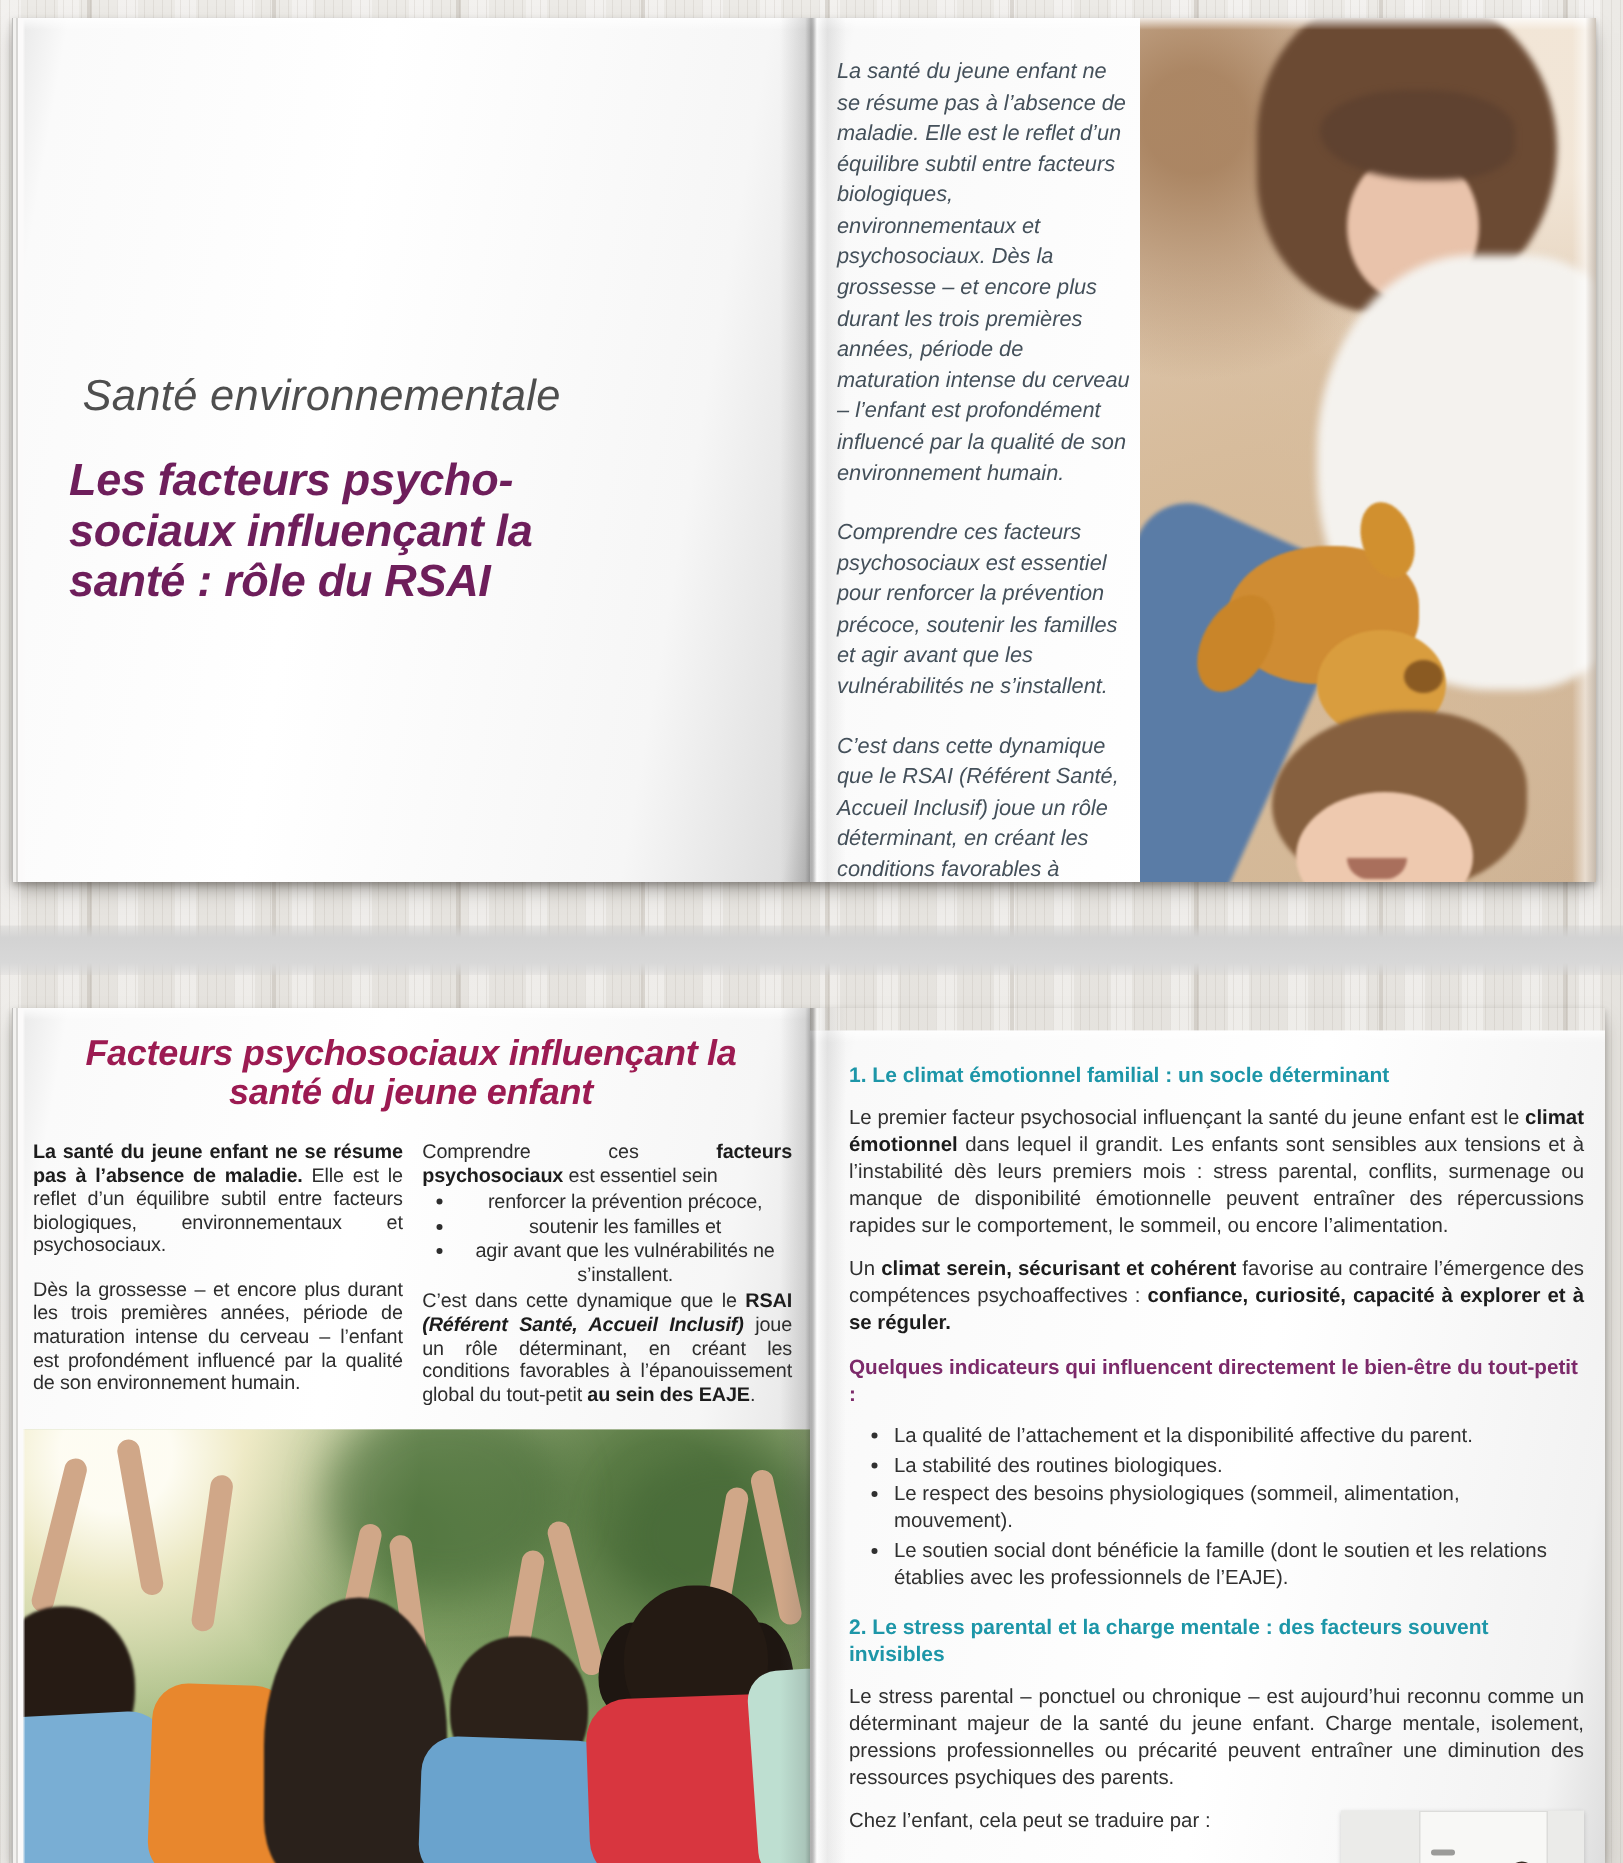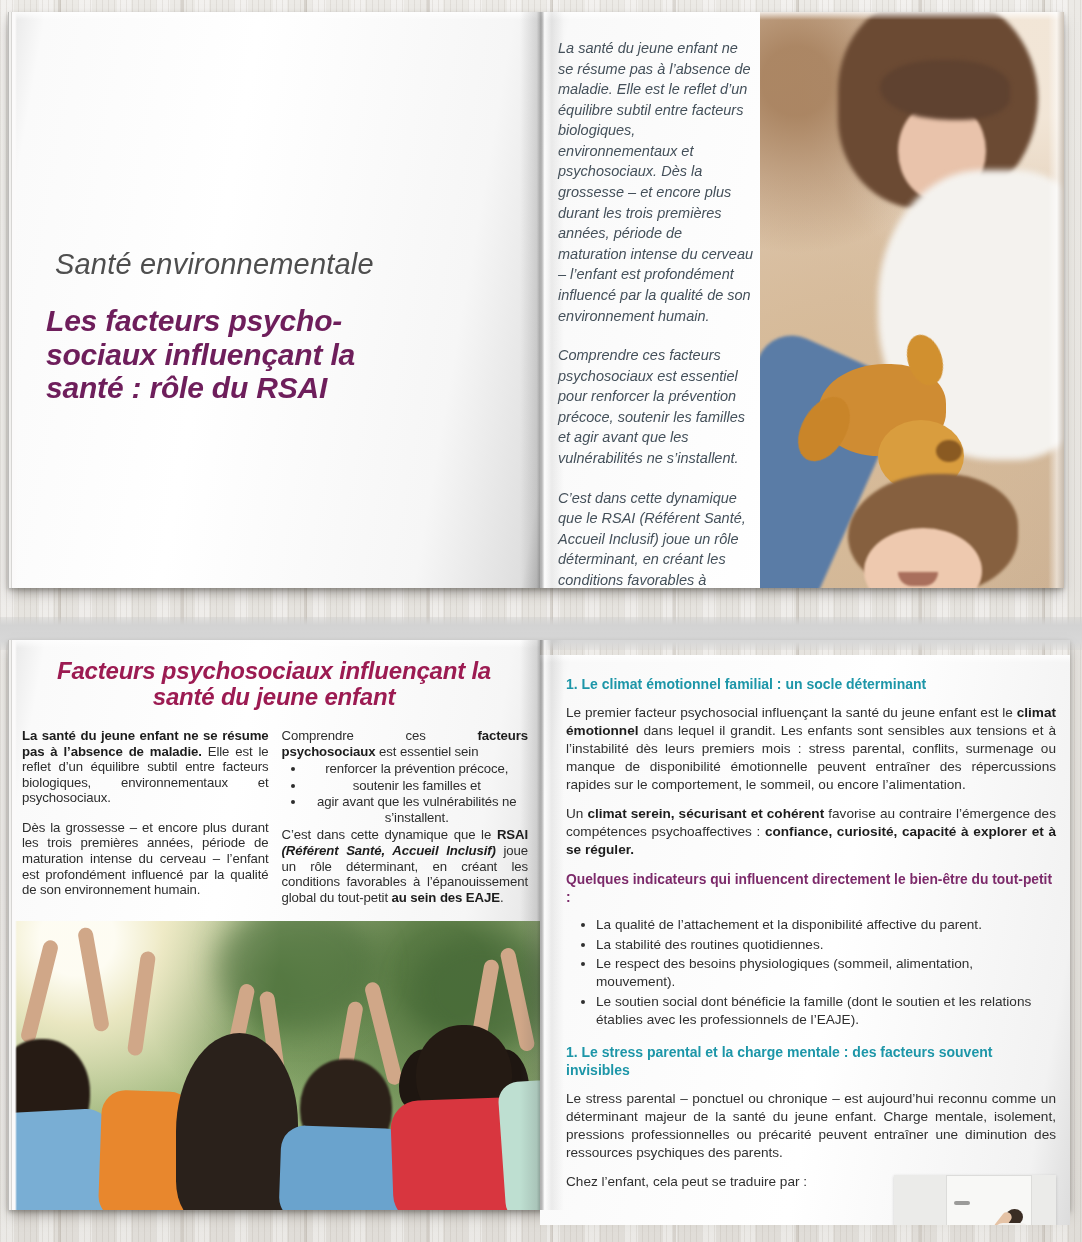--- a/index.html
+++ b/index.html
@@ -10,21 +10,21 @@
       repeating-linear-gradient(90deg, rgba(150,140,128,0.14) 0 1px, transparent 1px 6px),
       repeating-linear-gradient(90deg, transparent 0 58px, rgba(190,183,174,0.45) 58px 61px, transparent 61px 123px),
       repeating-linear-gradient(90deg, rgba(255,255,255,0.35) 0 14px, transparent 14px 39px),
       linear-gradient(180deg,#eceae6,#e0ddd8);
   }
   .separator { position:absolute; left:0; top:617px; width:1082px; height:33px;
     background:linear-gradient(180deg, rgba(190,190,190,0.25) 0, #d3d3d3 25%, #d8d8d8 75%, rgba(205,205,205,0.25) 100%); }
 
   .spread { position:absolute; display:flex; box-shadow:0 7px 12px -3px rgba(70,65,60,0.5), 0 2px 4px rgba(70,65,60,0.3); }
   .spread-top { left:8px; top:12px; width:1056px; height:576px; }
-  .spread-bottom { left:8px; top:640px; width:1062px; height:570px; }
+  .spread-bottom { left:8px; top:672px; width:1062px; height:570px; }
 
   .page { position:relative; height:100%; overflow:hidden; }
   .page-grad-left { background:linear-gradient(100deg,#e6e6e6 0%, #fafafa 6%, #ffffff 40%, #f6f6f6 80%, #dedede 97%, #c3c3c3 100%); }
   .page-grad-right { background:linear-gradient(100deg,#e9e9e9 0%, #f9f9f9 5%, #ffffff 55%, #f2f2f2 92%, #dcdcdc 100%); }
   .page::after { content:""; position:absolute; left:0; right:0; top:0; height:8px;
     background:linear-gradient(180deg, rgba(255,255,255,0.8), rgba(255,255,255,0)); pointer-events:none; }
   .spine { position:absolute; top:0; bottom:0; left:512px; width:44px; z-index:6; pointer-events:none;
     background:linear-gradient(90deg, rgba(80,80,80,0) 0%, rgba(80,80,80,0.18) 38%, rgba(50,50,50,0.38) 47%, rgba(40,40,40,0.30) 50%, rgba(255,255,255,0.65) 56%, rgba(120,120,120,0.12) 72%, rgba(120,120,120,0) 100%); }
   .edge-stack { position:absolute; left:0; top:0; bottom:0; width:9px; z-index:5; pointer-events:none;
     background:linear-gradient(90deg, #bdbcba 0 1px, #f2f1ef 1px 3px, #d7d6d4 3px 4px, #fbfafa 4px 7px, rgba(255,255,255,0) 9px); }
@@ -175,26 +175,26 @@
     <div class="page page-grad-right" style="width:530px;margin-top:15px;">
       <div class="content-right">
 
         <div class="h-teal">1. Le climat émotionnel familial : un socle déterminant</div>
         <p><span>Le premier facteur psychosocial influençant la santé du jeune enfant est le </span><span class="seg-b">climat émotionnel</span><span> dans lequel il grandit. Les enfants sont sensibles aux tensions et à l’instabilité dès leurs premiers mois : stress parental, conflits, surmenage ou manque de disponibilité émotionnelle peuvent entraîner des répercussions rapides sur le comportement, le sommeil, ou encore l’alimentation.</span></p>
         <p><span>Un </span><span class="seg-b">climat serein, sécurisant et cohérent</span><span> favorise au contraire l’émergence des compétences psychoaffectives : </span><span class="seg-b">confiance, curiosité, capacité à explorer et à se réguler.</span></p>
 
         <div class="h-purple">Quelques indicateurs qui influencent directement le bien-être du tout-petit :</div>
         <ul>
           <li>La qualité de l’attachement et la disponibilité affective du parent.</li>
-          <li>La stabilité des routines quotidiennes.</li>
+          <li>La stabilité des routines biologiques.</li>
           <li>Le respect des besoins physiologiques (sommeil, alimentation, mouvement).</li>
           <li>Le soutien social dont bénéficie la famille (dont le soutien et les relations établies avec les professionnels de l’EAJE).</li>
         </ul>
 
-        <div class="h-teal" style="margin-top:14px;">1. Le stress parental et la charge mentale : des facteurs souvent invisibles</div>
+        <div class="h-teal" style="margin-top:14px;">2. Le stress parental et la charge mentale : des facteurs souvent invisibles</div>
         <p>Le stress parental – ponctuel ou chronique – est aujourd’hui reconnu comme un déterminant majeur de la santé du jeune enfant. Charge mentale, isolement, pressions professionnelles ou précarité peuvent entraîner une diminution des ressources psychiques des parents.</p>
 
         <div class="photo3">
           <span class="s" style="left:52px; top:0; width:86px; height:98px; background:#f8f8f6; border:1px solid #dcdcda;"></span>
           <span class="s" style="left:60px; top:26px; width:16px; height:4px; background:#9b9b99; border-radius:2px;"></span>
 
           <span class="s" style="left:112px; top:34px; width:17px; height:16px; background:#3a2d24; border-radius:50%;"></span>
           <span class="s" style="left:104px; top:36px; width:10px; height:22px; background:#e5c3a6; border-radius:5px; transform:rotate(38deg);"></span>
           <span class="s" style="left:100px; top:48px; width:36px; height:46px; background:#f3f1ee; border-radius:9px;"></span>
 

